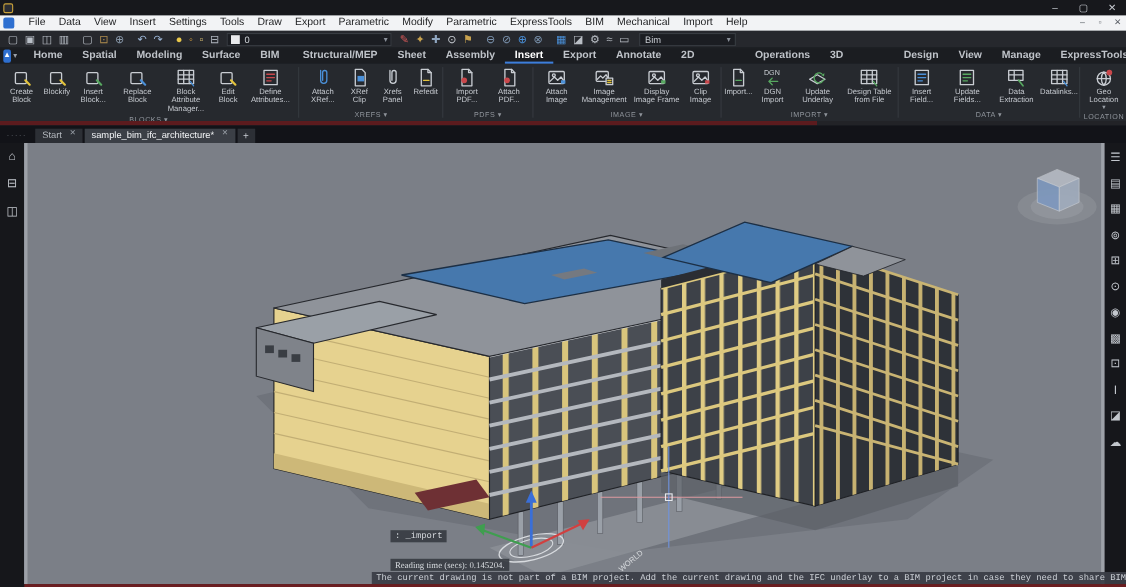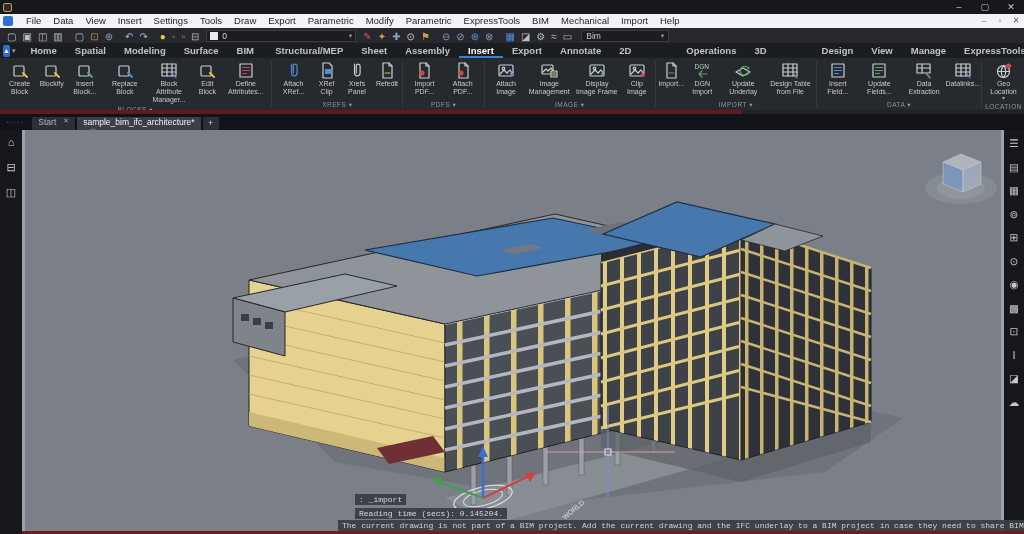--- a/index.html
+++ b/index.html
@@ -64,43 +64,43 @@
     background:linear-gradient(to right,#5c1b1e 0 72.5%,#222327 72.5%);}
   #strip-bottom{position:absolute;left:22px;top:531px;width:1002px;height:3px;background:#6b1d20;}
   #strip-bottom-left{position:absolute;left:0;top:531px;width:22px;height:3px;background:#16171b;}
 
   
   #doc-tabs{position:absolute;left:0;top:114px;width:1024px;height:16px;background:#121318;
     display:flex;align-items:flex-end;}
   #tab-grip{color:#5f646b;font-size:8px;letter-spacing:1px;margin:0 8px 3px 6px;}
   .dtab{display:flex;align-items:flex-start;height:13px;padding:0 6px;margin-right:2px;
     background:#2c2f35;color:#b4b8be;font-size:8.5px;}
-  .dtab.active{background:#3b3f46;color:#f2f4f6;flex-direction:column;}
+  .dtab.active{background:#3b3f46;color:#f2f4f6;}
   .dtab .close{margin-left:7px;font-size:7px;color:#9aa0a8;}
   #tab-plus{height:13px;width:16px;background:#2c2f35;color:#c8ccd2;font-size:9px;
     text-align:center;line-height:13px;}
 
   
   #main{position:absolute;left:0;top:130px;width:1024px;height:401px;display:flex;}
   #left-rail{width:22px;background:#16171b;display:flex;flex-direction:column;
     align-items:center;padding-top:6px;gap:12px;}
   #left-rail .rail-ico{color:#c3c7cd;font-size:11px;line-height:13px;}
   #right-rail{width:20px;background:#16171b;display:flex;flex-direction:column;
     align-items:center;padding-top:8px;gap:12.5px;}
   #right-rail .rail-ico{color:#c3c7cd;font-size:10.5px;line-height:11px;}
   #viewport{position:relative;flex:1;background:#7b7f87;overflow:hidden;
     border-left:3px solid #9da1a8;border-right:3px solid #9da1a8;}
   #model-svg{position:absolute;left:0;top:0;}
 
   
   .cmd-box{position:absolute;background:rgba(56,60,67,.93);color:#d6dade;
     font-family:"Liberation Mono","DejaVu Sans Mono",monospace;font-size:8px;
     line-height:11px;padding:0 4px;white-space:nowrap;}
-  #cmd-prompt{left:330px;top:364px;height:11px;}
-  #cmd-reading{left:330px;top:378px;height:11px;}
+  #cmd-prompt{left:330px;top:352px;height:11px;}
+  #cmd-reading{left:330px;top:378px;height:11px;font-family:Liberation Serif, serif;}
 
   
   #status-msg{position:absolute;left:338px;top:520px;width:686px;height:11px;
     background:rgba(58,62,70,.94);color:#ced2d8;
     font-family:"Liberation Mono","DejaVu Sans Mono",monospace;font-size:8px;
     line-height:11px;padding-left:4px;white-space:nowrap;overflow:hidden;}
 </style>
 </head>
 <body>
 

